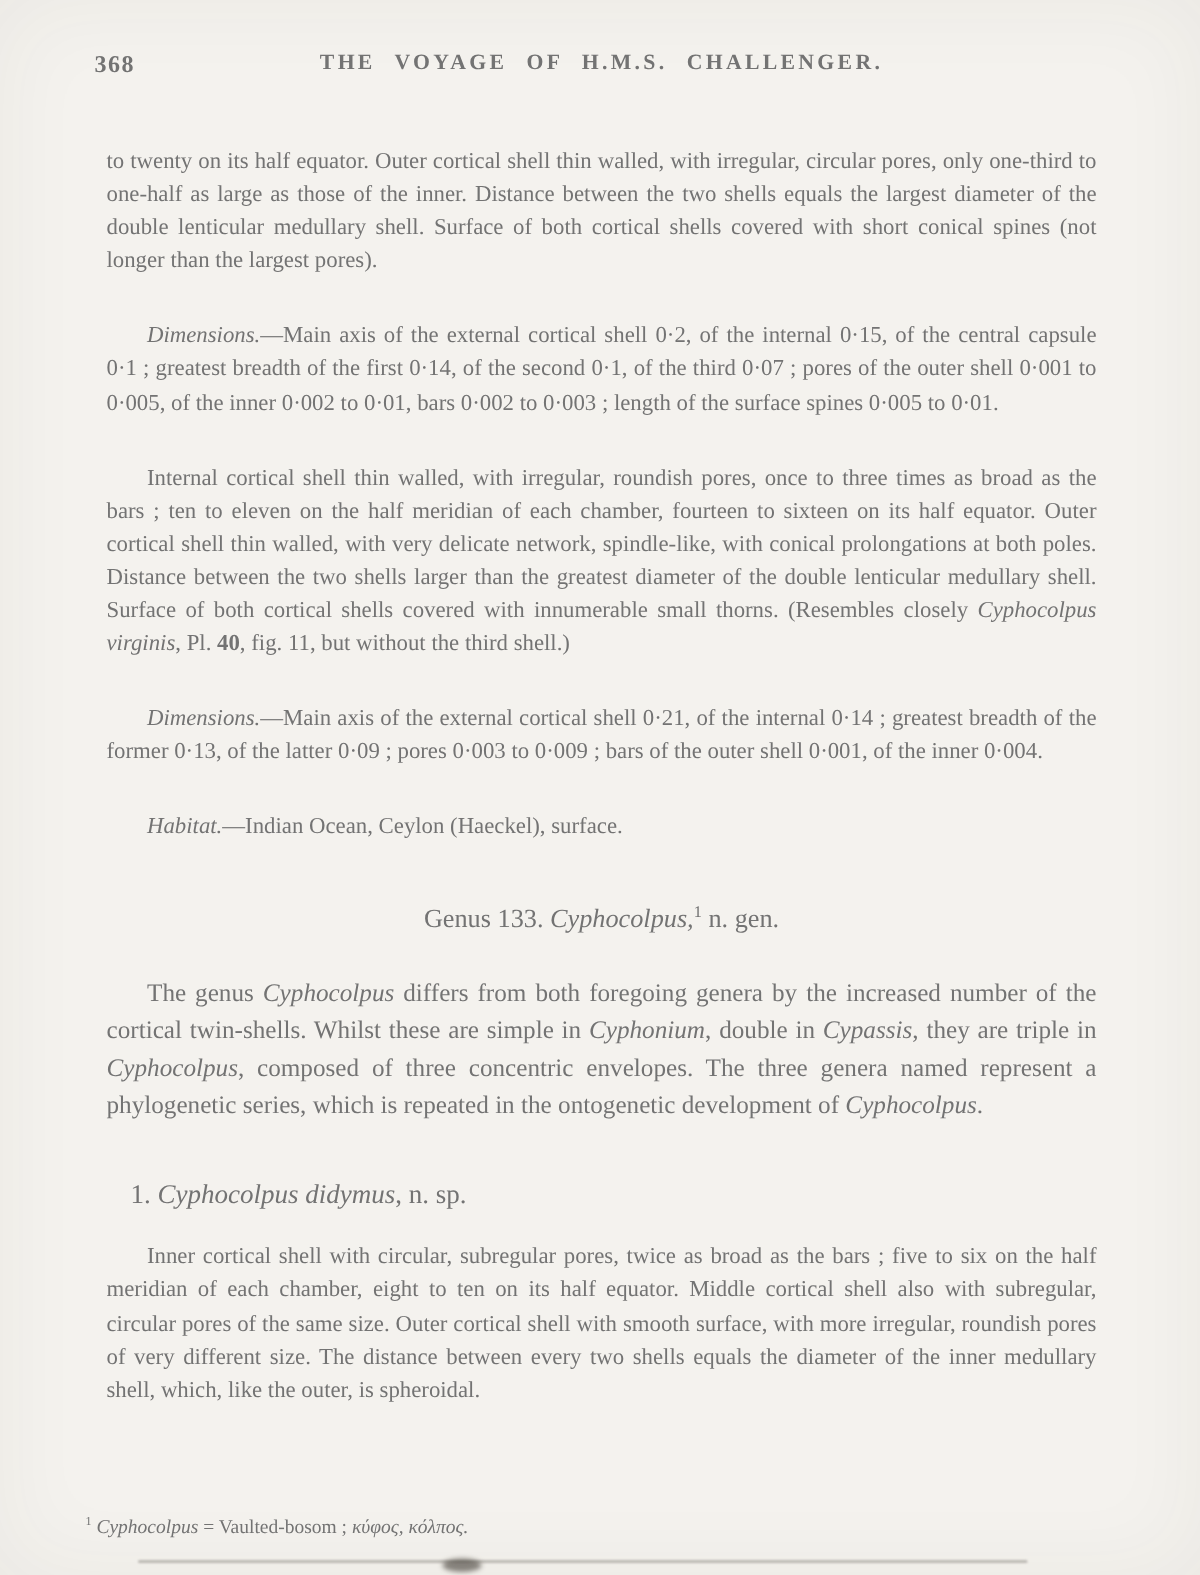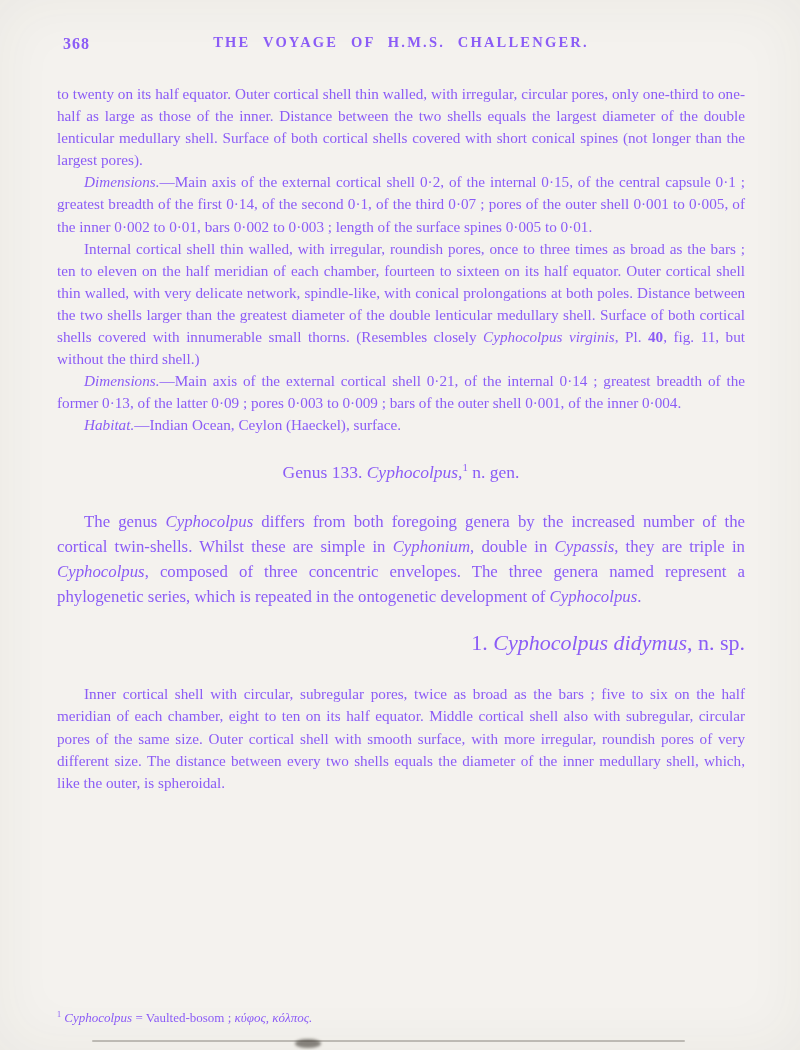--- a/index.html
+++ b/index.html
@@ -1,48 +1,48 @@
 <!DOCTYPE html>
 <html><head>
 <meta charset="utf-8">
 <style>
   html, body { margin: 0; padding: 0; background: #e9e7e3; }
   .page {
     width: 800px; height: 1050px; box-sizing: border-box;
     margin: 0 auto;
     background: #f4f2ee;
-    color: #8b5cf6;
+    color: #737373;
     font-family: "Liberation Serif", "DejaVu Serif", serif;
     padding: 34px 55px 24px 57px;
     display: flex; flex-direction: column;
     position: relative; overflow: hidden;
     box-shadow: inset 0 0 60px rgba(60,50,35,0.05);
   }
   .header { position: relative; height: 22px; flex: none; }
   .pagenum {
     position: absolute; left: 6px; top: 1px;
     font-size: 16px; font-weight: bold; letter-spacing: 1px;
   }
   .running-title {
     display: block; text-align: center;
     font-size: 14.5px; font-weight: bold;
     letter-spacing: 2.2px; word-spacing: 7px;
   }
   #content { flex: 1; display: flex; flex-direction: column; margin-top: 27px; }
   .para {
-    margin: 0; text-align: justify;
+    margin: 14px; text-align: justify;
     font-size: 15.2px; line-height: 22.1px;
   }
   .para.body-large { font-size: 16.8px; line-height: 25.2px; }
   .indent { text-indent: 27px; }
   .gap-before { margin-top: 12px; }
   .heading { margin: 0; text-align: center; font-size: 15.5px; line-height: 21px; }
   .heading-center { margin: 23px 0 13px; }
   .heading-genus { margin: 25px 0 14px; font-size: 17.5px; }
-  .heading-left { text-align: right; text-indent: 30px; margin: 23px 0 30px; font-size: 22px; }
+  .heading-left { text-align: left; text-indent: 30px; margin: 23px 0 6px; font-size: 18px; }
   .it { font-style: italic; }
   .bd { font-weight: bold; }
   sup { font-size: 0.62em; line-height: 0; }
   .footnote {
     margin: 0; margin-top: auto; padding-top: 8px;
     font-size: 13px; line-height: 16px;
   }
   .scan-line {
     position: absolute; left: 92px; right: 115px; bottom: 8px; height: 2px;
     background: rgba(70,64,55,0.30); filter: blur(0.7px); border-radius: 2px;

